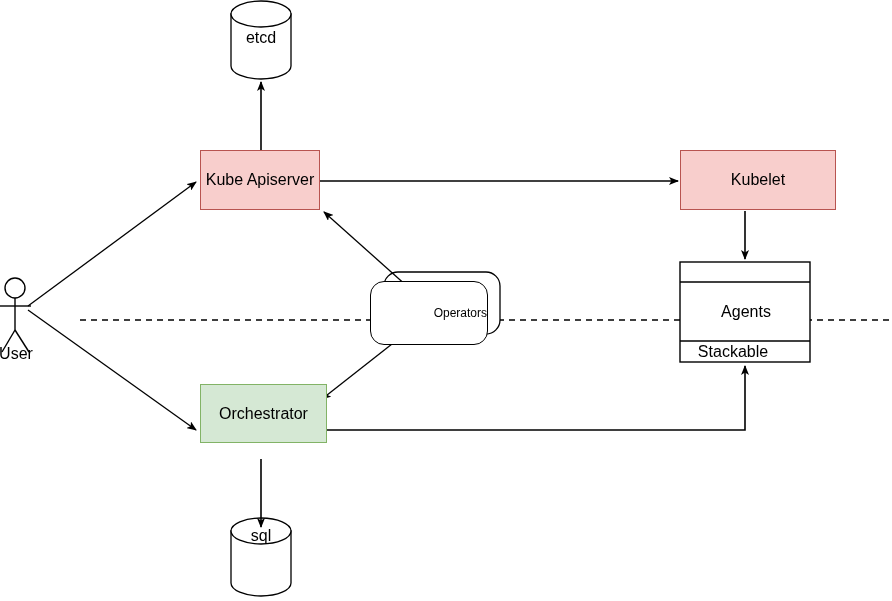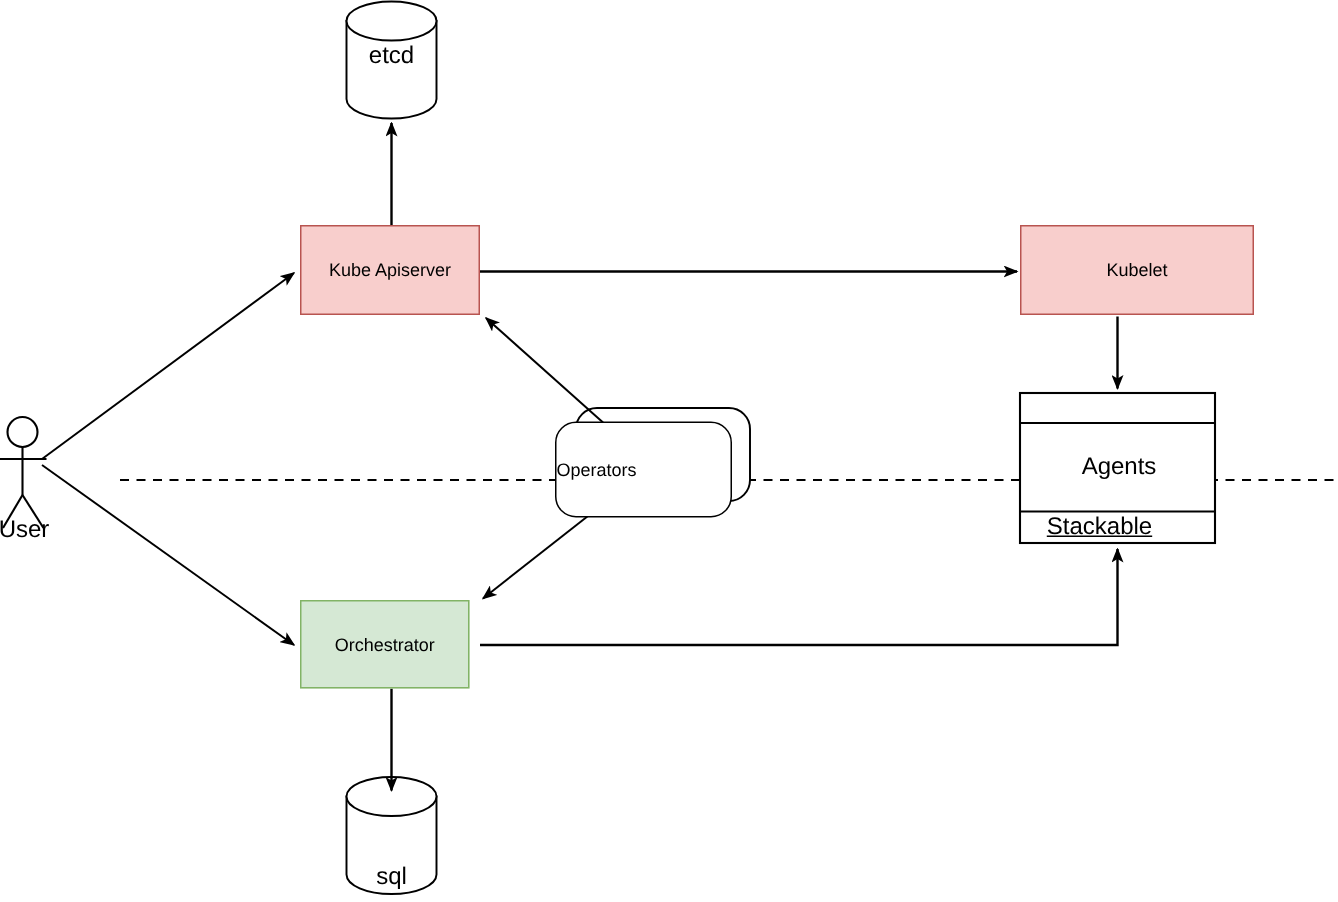--- a/index.html
+++ b/index.html
@@ -34,21 +34,21 @@
     text-align: center;
     pointer-events: none;
     white-space: nowrap;
   }
   .box-node {
     position: absolute;
     box-sizing: border-box;
     display: flex;
     align-items: center;
     justify-content: center;
-    font-size: 12px;
+    font-size: 16px;
     color: #000000;
     text-align: center;
   }
   .box-pink {
     background: #f8cecc;
     border: 1px solid #b85450;
   }
   .box-green {
     background: #d5e8d4;
     border: 1px solid #82b366;
@@ -114,42 +114,42 @@
   </svg>
 
   <div class="box-node box-pink" style="left:200px; top:150px; width:120px; height:60px;">
     <span>Kube Apiserver</span>
   </div>
 
   <div class="box-node box-pink" style="left:680px; top:150px; width:156px; height:60px;">
     <span>Kubelet</span>
   </div>
 
-  <div class="box-node box-green" style="left:200px; top:400px; width:113px; height:59px;">
+  <div class="box-node box-green" style="left:200px; top:384px; width:127px; height:59px;">
     <span>Orchestrator</span>
   </div>
 
   <div style="position:absolute; left:370px; top:281px; width:116px; height:62px;
               background:#ffffff; border:1px solid #000000; border-radius:14px;
-              display:flex; align-items:center; justify-content:flex-start; font-size:12px;">
+              display:flex; align-items:center; justify-content:flex-end; font-size:12px;">
     <span>Operators</span>
   </div>
 
   <div class="node-label" style="left:231px; top:28px; width:60px; height:20px;">
     <span>etcd</span>
   </div>
 
-  <div class="node-label" style="left:231px; top:575px; width:60px; height:20px;">
+  <div class="node-label" style="left:231px; top:526px; width:60px; height:20px;">
     <span>sql</span>
   </div>
 
   <div class="node-label" style="left:0px; top:345px; width:32px; height:18px;">
     <span>User</span>
   </div>
 
   <div class="node-label" style="left:680px; top:282px; width:132px; height:59px;">
     <span>Agents</span>
   </div>
-  <div class="node-label" style="left:680px; top:341px; width:106px; height:21px;text-decoration:underline;">
+  <div class="node-label" style="left:680px; top:341px; width:106px; height:21px;">
     <span>Stackable</span>
   </div>
 
 </div>
 
 </body></html>

